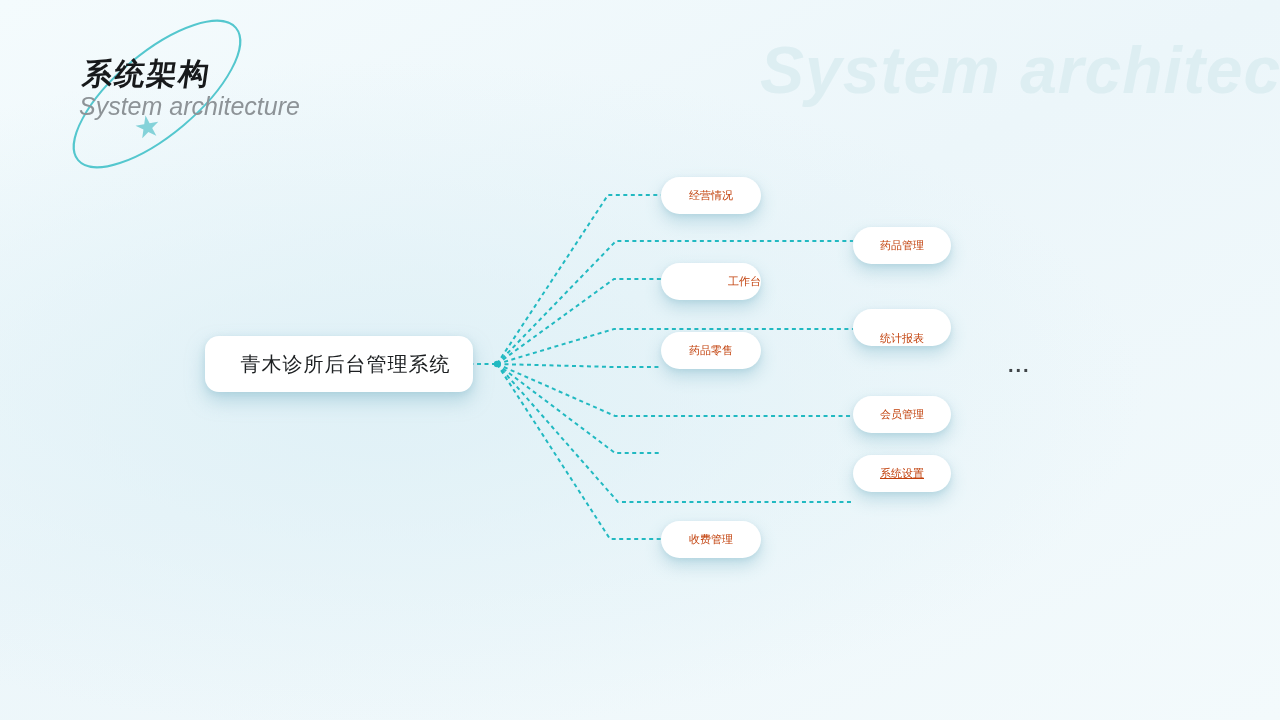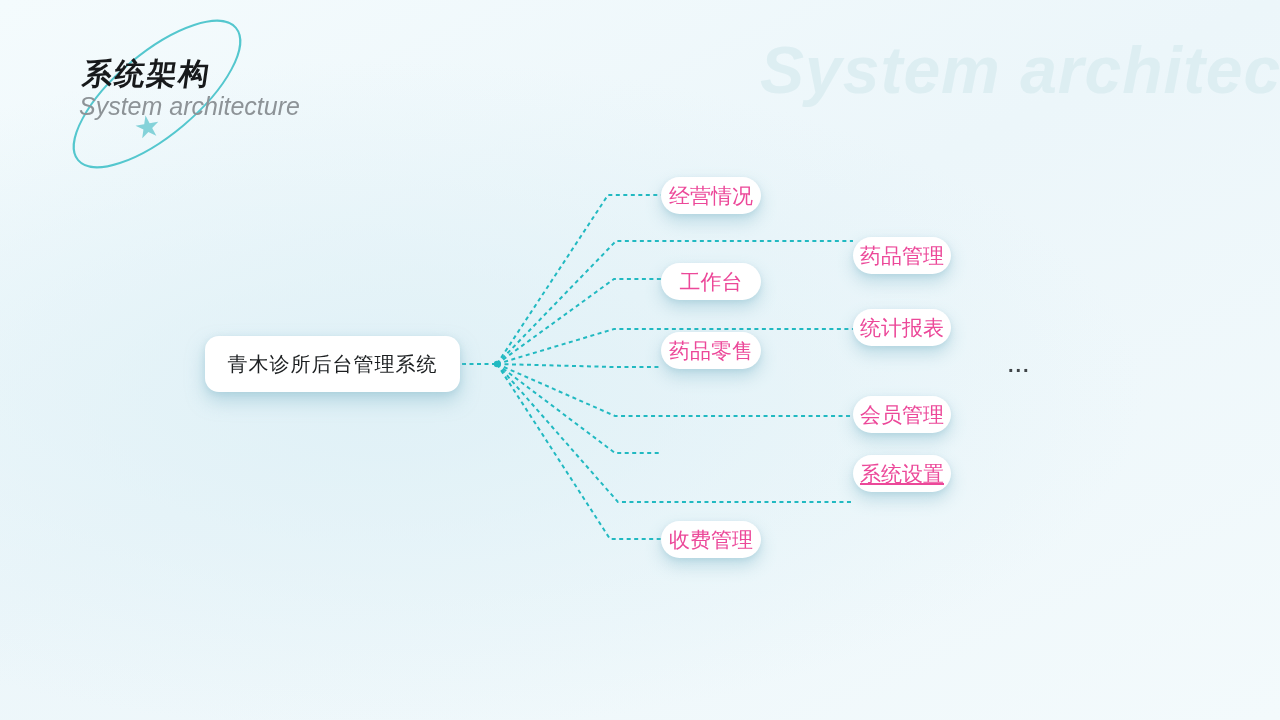--- a/index.html
+++ b/index.html
@@ -41,29 +41,30 @@
   .lines{position:absolute;left:0;top:0;pointer-events:none;}
   .lines polyline{
     fill:none;stroke:var(--line-color,#21b9c1);
     stroke-width:2;stroke-dasharray:4 3.5;
   }
   .lines circle{fill:var(--line-color,#21b9c1);}
   .node{
     position:absolute;
     background:#ffffff;
     display:flex;align-items:center;justify-content:center;
-    color:#ec4899;font-size:21px;
+    color:#c2410c;font-size:11px;
     border-radius:19px;
     box-shadow:0 8px 16px rgba(139,190,206,0.45),0 2px 5px rgba(139,190,206,0.28);
     white-space:nowrap;
   }
   .node.root{
     border-radius:14px;font-size:20px;font-weight:500;
     color:#1c1f21;letter-spacing:1px;
     box-shadow:0 9px 18px rgba(139,190,206,0.5),0 2px 6px rgba(139,190,206,0.3);
+    padding-left:13px;
   }
   .more{
     position:absolute;left:1008px;top:354px;
     font-size:20px;font-weight:bold;color:#3f4447;letter-spacing:2px;
   }
 </style>
 </head>
 <body>
 
 <div class="slide">
@@ -91,34 +92,34 @@
     <circle cx="497" cy="364" r="3.2"></circle>
   </svg>
 
   <div class="node root" style="left:205px;top:336px;width:255px;height:56px;">
     <span>青木诊所后台管理系统</span>
   </div>
 
   <div class="node" style="left:661px;top:177px;width:100px;height:37px;">
     <span>经营情况</span>
   </div>
-  <div class="node" style="left:661px;top:263px;width:100px;height:37px;">
+  <div class="node" style="left:661px;top:263px;width:100px;height:37px;justify-content:flex-end;">
     <span>工作台</span>
   </div>
   <div class="node" style="left:661px;top:332px;width:100px;height:37px;text-align:center;">
     <span>药品零售</span>
   </div>
   <div class="node" style="left:661px;top:521px;width:100px;height:37px;font-family:Liberation Serif, serif;">
     <span>收费管理</span>
   </div>
 
-  <div class="node" style="left:853px;top:237px;width:98px;height:37px;">
+  <div class="node" style="left:853px;top:227px;width:98px;height:37px;">
     <span>药品管理</span>
   </div>
-  <div class="node" style="left:853px;top:309px;width:98px;height:37px;">
+  <div class="node" style="left:853px;top:309px;width:98px;height:37px;align-items:flex-end;">
     <span>统计报表</span>
   </div>
   <div class="node" style="left:853px;top:396px;width:98px;height:37px;">
     <span>会员管理</span>
   </div>
   <div class="node" style="left:853px;top:455px;width:98px;height:37px;text-decoration:underline;">
     <span>系统设置</span>
   </div>
 
   <div class="more">...</div>

